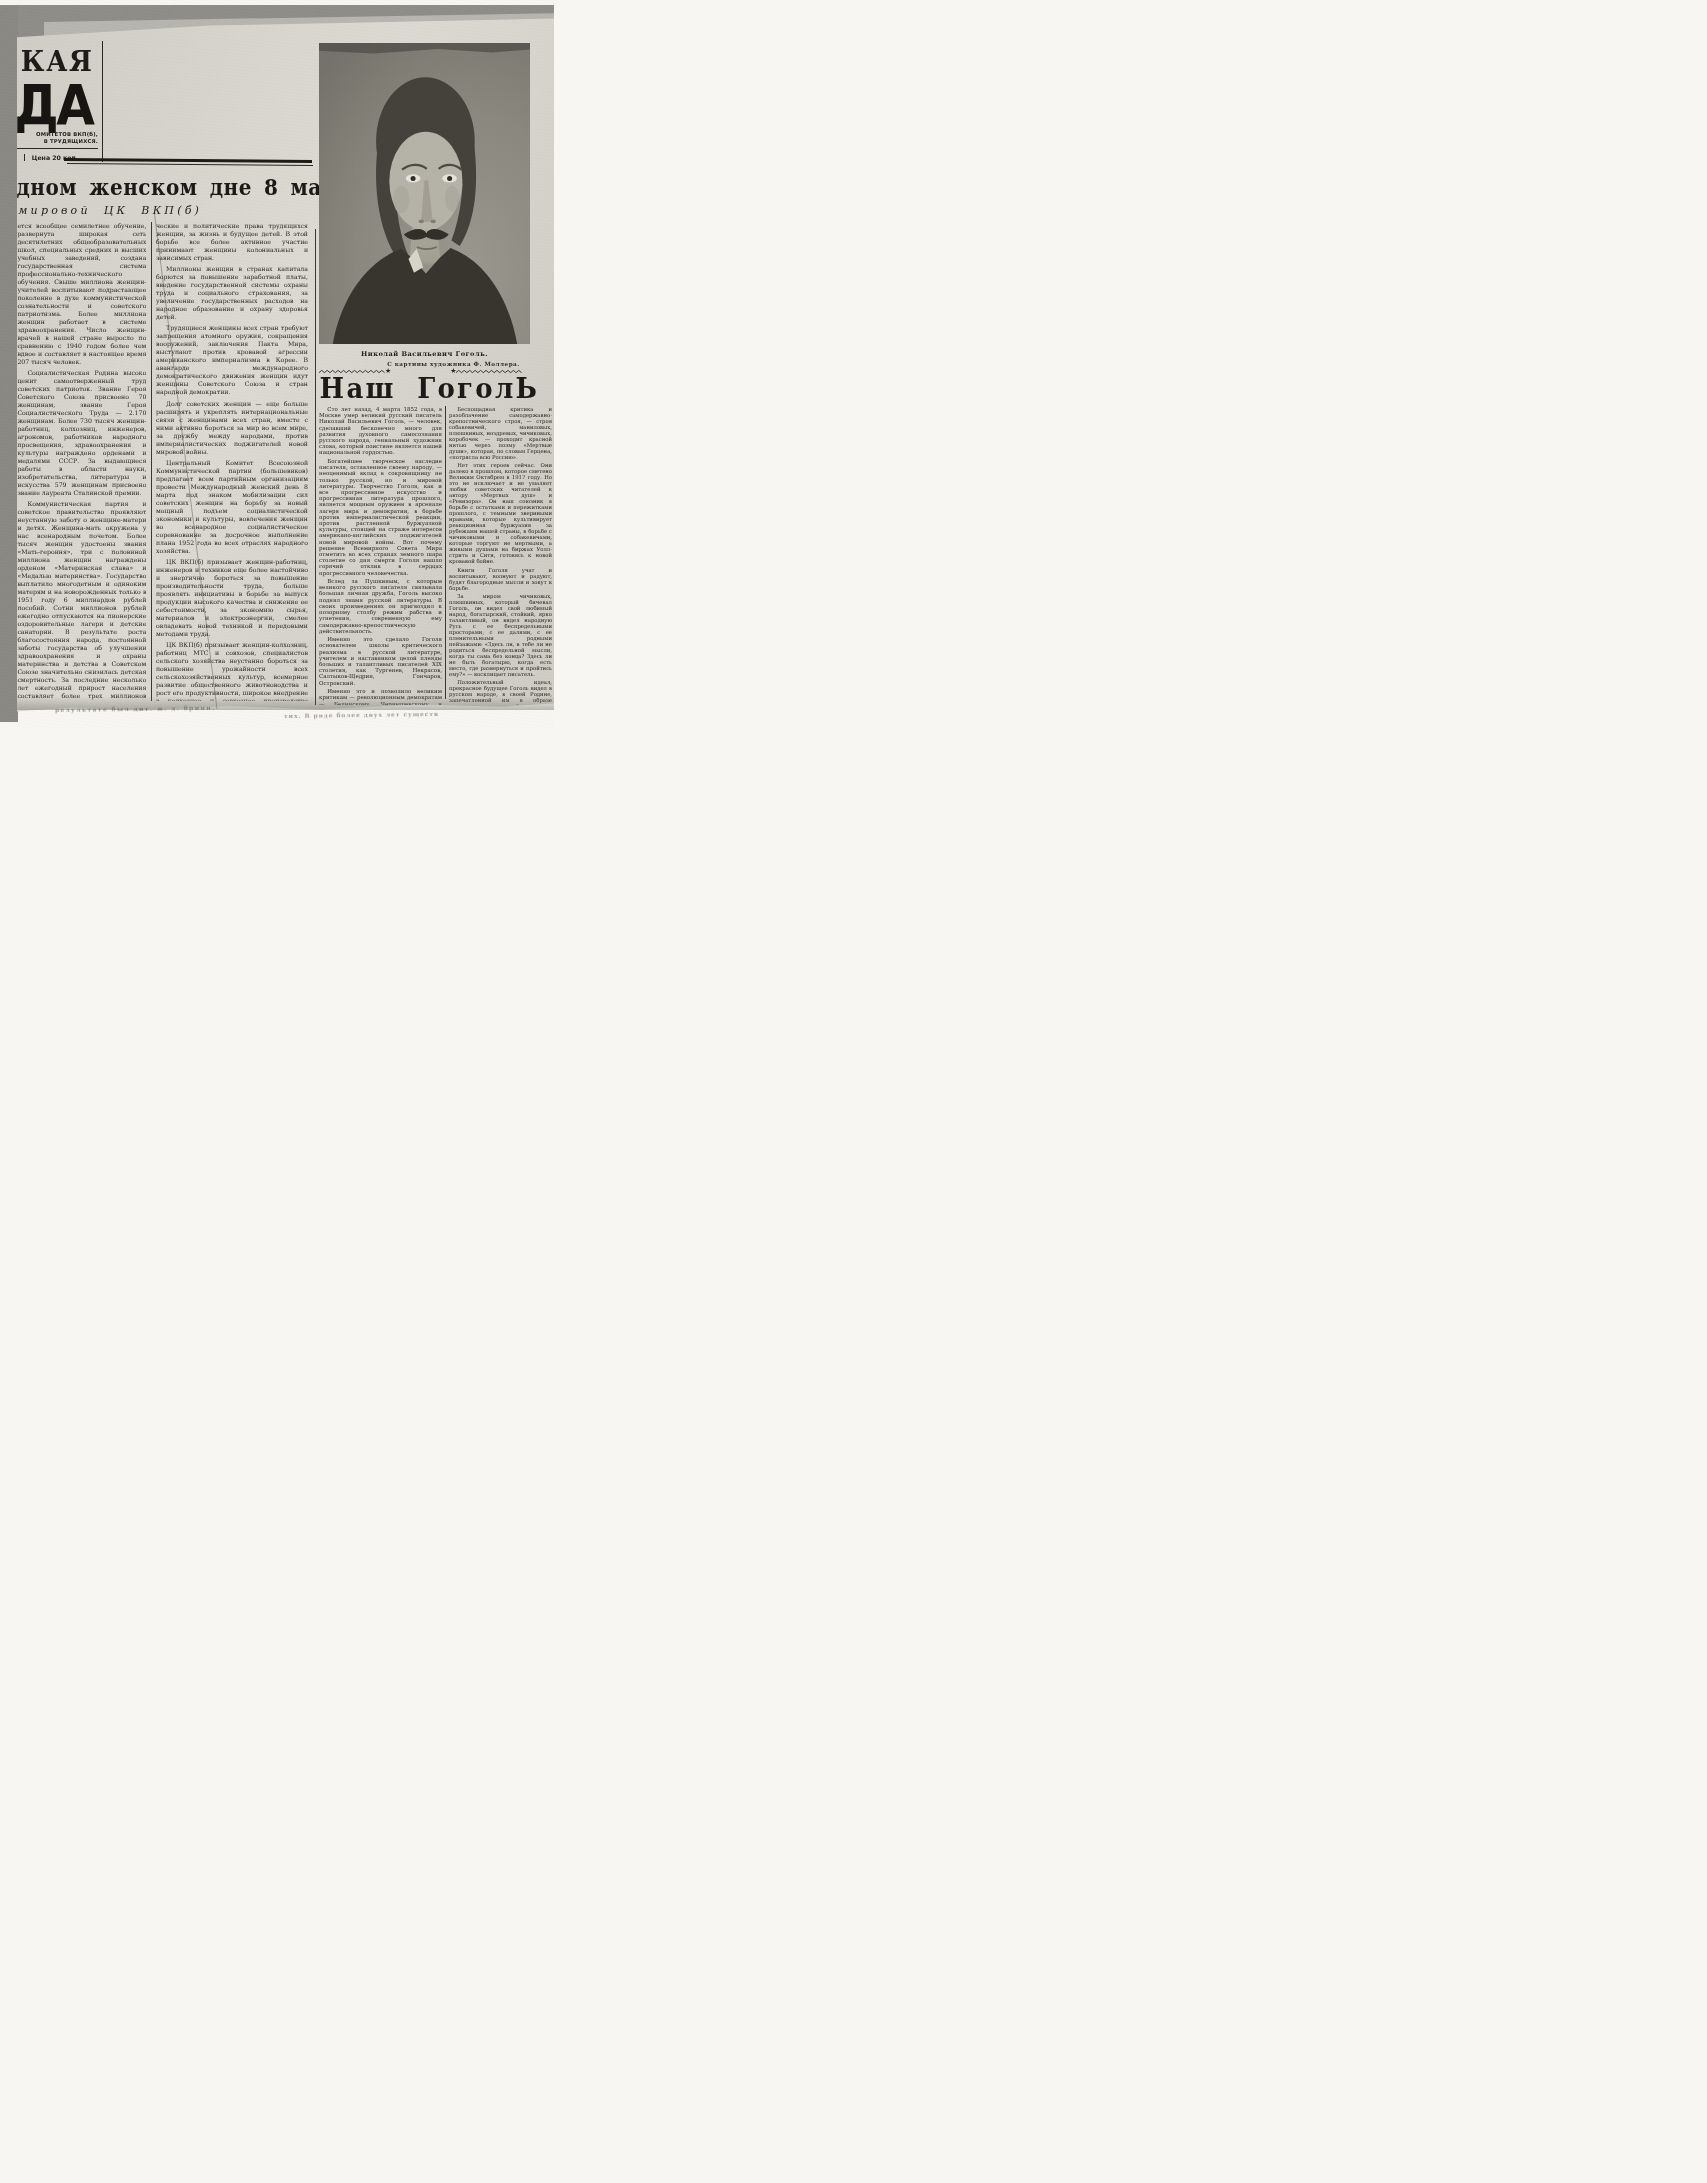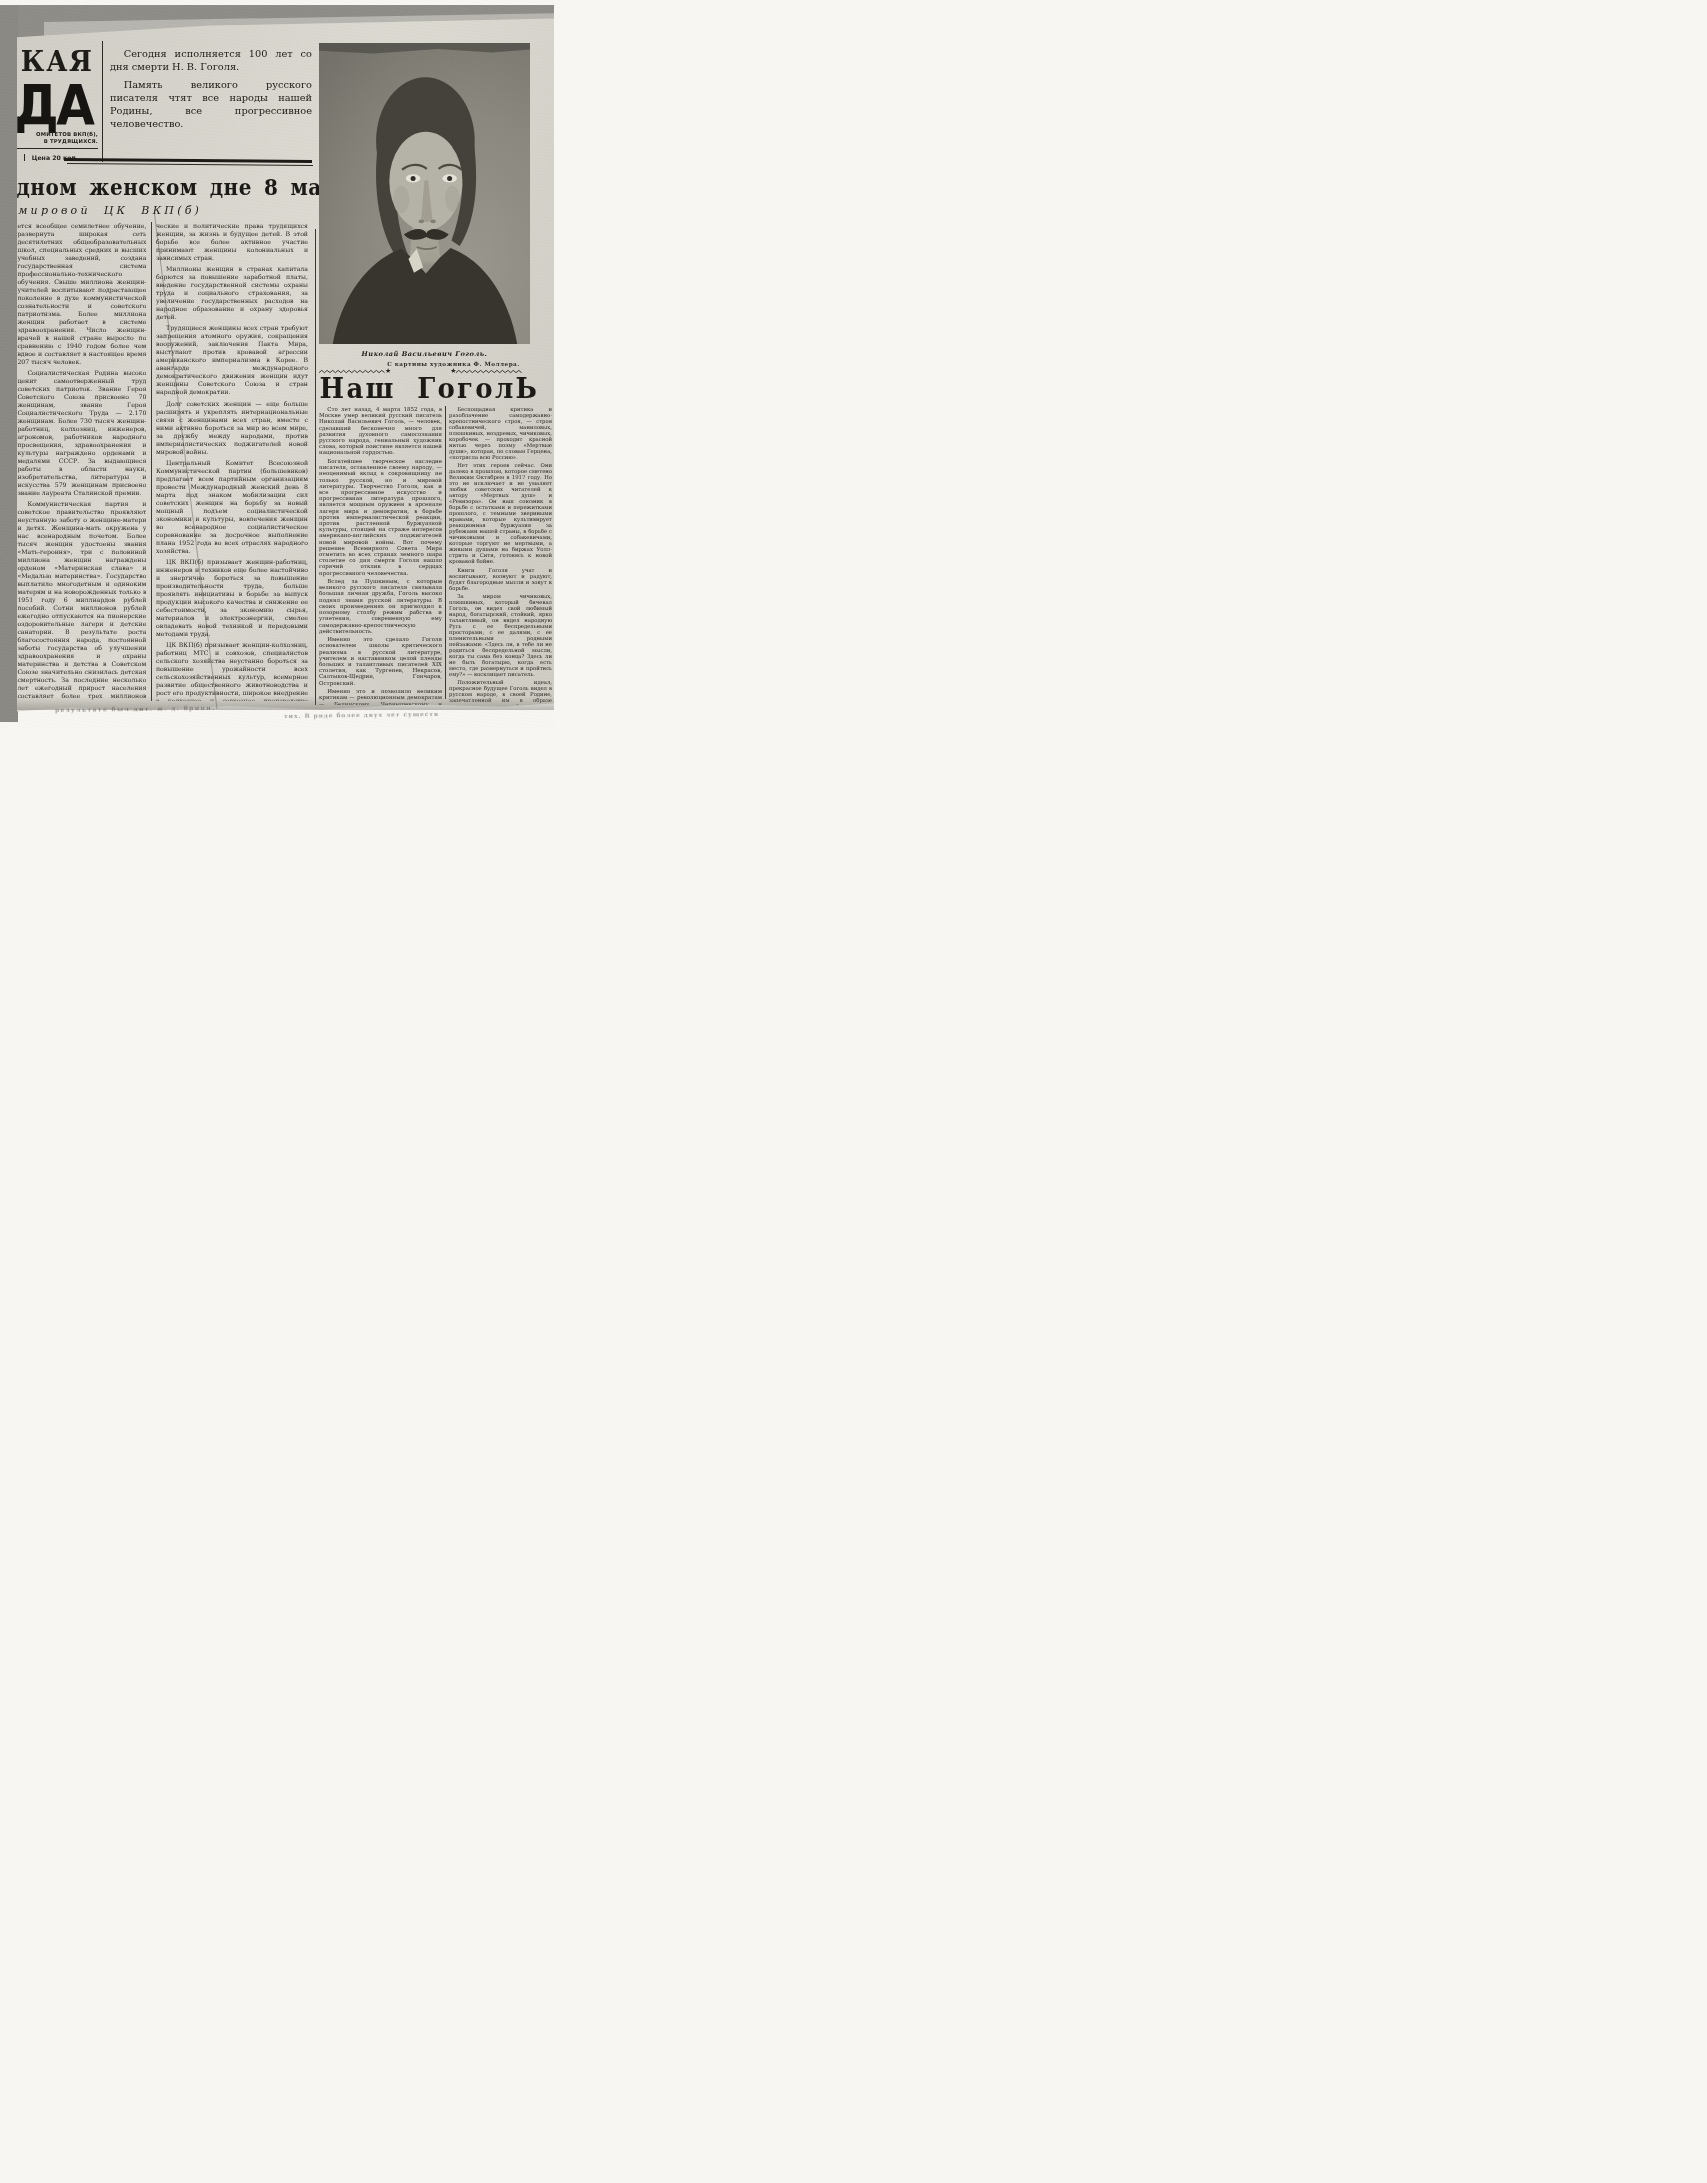--- a/index.html
+++ b/index.html
@@ -52,21 +52,21 @@
   .col p{margin:0 0 3.2px 0;text-indent:10px;}
   .col p.cont{text-indent:0;}
   .colA{left:17.4px;width:129px;}
   .colB{left:156px;width:152px;}
   .divAB{position:absolute;left:151px;top:222px;width:0.7px;height:479px;background:#3a3831;}
   .divBG{position:absolute;left:315px;top:229px;width:0.7px;height:476px;background:#3a3831;}
   
   .photo{position:absolute;left:319px;top:43px;width:211px;height:301px;}
   .photo svg{display:block;width:100%;height:100%;}
   .caption1{position:absolute;left:319px;top:350px;width:211px;text-align:center;font-weight:bold;
-      font-size:6.6px;letter-spacing:0.5px;color:#24221d;font-style:italic;}
+      font-size:6.6px;letter-spacing:0.5px;color:#24221d;}
   .caption2{position:absolute;left:348px;top:361px;width:211px;text-align:center;font-weight:bold;
       font-size:5.7px;letter-spacing:0.5px;color:#302e28;}
   
   .zigrow{position:absolute;left:319px;top:369px;width:221px;display:flex;align-items:center;}
   .zigrow .star{font-size:6.9px;color:#23211c;line-height:4.6px;}
   .zigrow .gap{flex:0 0 59px;}
   .ga-headline{position:absolute;left:319px;top:373px;width:221px;text-align:center;font-weight:bold;
       font-size:26px;letter-spacing:2.3px;word-spacing:10px;transform:scaleY(1.04);transform-origin:top center;
       white-space:nowrap;color:#1c1a16;}
   .gcol{position:absolute;top:406px;height:299px;overflow:hidden;text-align:justify;color:#27251f;}
@@ -95,24 +95,20 @@
   <div class="masthead">
     <div class="mh-frag1">КАЯ</div>
     <div class="mh-frag2">ДА</div>
     <div class="mh-org mh-org1">ОМИТЕТОВ ВКП(б),</div>
     <div class="mh-org mh-org2">В ТРУДЯЩИХСЯ.</div>
     <div class="mh-rule"></div>
     <div class="mh-price">Цена 20 коп.</div>
   </div>
   <div class="mh-divider"></div>
 
-  <div class="announce">
-    <p>Сегодня исполняется 100 лет со дня смерти Н. В. Гоголя.</p>
-    <p>Память великого русского писателя чтят все народы нашей Родины, все прогрессивное человечество.</p>
-  </div>
   <div class="rule-thick"></div>
   <div class="rule-thin"></div>
 
   <div class="wa-headline">дном женском дне 8 марта</div>
   <div class="wa-subhead">мировой ЦК ВКП(б)</div>
 
   <div class="col colA">
     <p class="cont">ется всеобщее семилетнее обучение, развернута широкая сеть десятилетних общеобразовательных школ, специальных средних и высших учебных заведений, создана государственная система профессионально-технического обучения. Свыше миллиона женщин-учителей воспитывают подрастающее поколение в духе коммунистической сознательности и советского патриотизма. Более миллиона женщин работает в системе здравоохранения. Число женщин-врачей в нашей стране выросло по сравнению с 1940 годом более чем вдвое и составляет в настоящее время 207 тысяч человек.</p>
     <p>Социалистическая Родина высоко ценит самоотверженный труд советских патриоток. Звание Героя Советского Союза присвоено 70 женщинам, звание Героя Социалистического Труда — 2.170 женщинам. Более 730 тысяч женщин-работниц, колхозниц, инженеров, агрономов, работников народного просвещения, здравоохранения и культуры награждено орденами и медалями СССР. За выдающиеся работы в области науки, изобретательства, литературы и искусства 579 женщинам присвоено звание лауреата Сталинской премии.</p>
     <p>Коммунистическая партия и советское правительство проявляют неустанную заботу о женщине-матери и детях. Женщина-мать окружена у нас всенародным почетом. Более тысяч женщин удостоены звания «Мать-героиня», три с половиной миллиона женщин награждены орденом «Материнская слава» и «Медалью материнства». Государство выплатило многодетным и одиноким матерям и на новорожденных только в 1951 году 6 миллиардов рублей пособий. Сотни миллионов рублей ежегодно отпускаются на пионерские оздоровительные лагери и детские санатории. В результате роста благосостояния народа, постоянной заботы государства об улучшении здравоохранения и охраны материнства и детства в Советском Союзе значительно снизилась детская смертность. За последние несколько лет ежегодный прирост населения составляет более трех миллионов человек. В нашей стране растет физически здоровое, бодрое молодое поколение молодых строителей коммунизма, которому открыты все дороги к счастливой, творческой жизни.</p>

